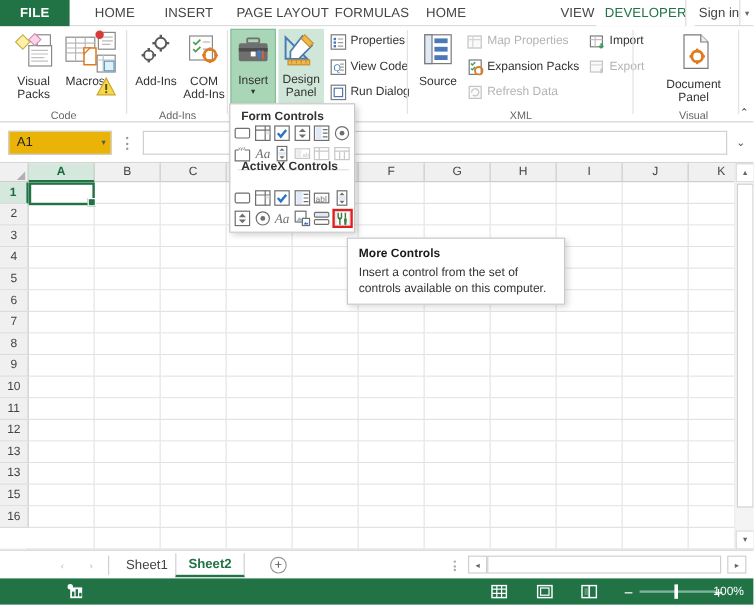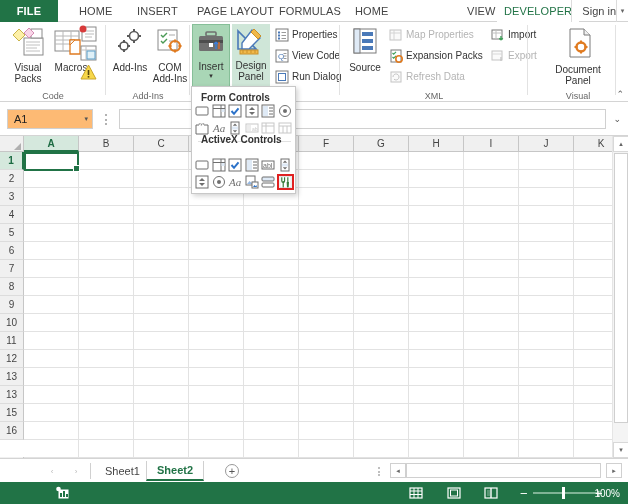--- a/index.html
+++ b/index.html
@@ -83,21 +83,21 @@
     font-size: 9px; color: #555;
   }
 
   
   .fbar {
     position: absolute; top: 103px; left: 0; width: 628px; height: 33px;
     background: #ffffff; border-bottom: 1px solid #d4d4d4;
   }
   .namebox {
     position: absolute; left: 7px; top: 6px; width: 86px; height: 20px;
-    border: 1px solid #d0d0d0; background: #fdba74;
+    border: 1px solid #d0d0d0; background: #eab308;
     font-size: 11px; color: #222;
     display: flex; align-items: center; padding-left: 6px;
   }
   .namebox-arrow {
     position: absolute; right: 4px; top: 50%; transform: translateY(-50%);
     font-size: 7px; color: #555;
   }
   .fbar-dots {
     position: absolute; left: 104px; top: 11px; width: 4px; height: 11px;
     display:flex;flex-direction:column;justify-content:space-between;align-items:center;
@@ -1031,14 +1031,18 @@
             <path d="M3 2 v4 a1.5 1.5 0 0 0 3 0 V2" fill="none" stroke="#3a7a3a" stroke-width="1.3"></path>
        <rect x="3.9" y="6" width="1.3" height="7" fill="#3a7a3a"></rect>
        <path d="M9.5 2 v5" stroke="#3a7a3a" stroke-width="1.3"></path>
        <path d="M8.2 7 h2.6 l-0.4 6 h-1.8 Z" fill="#3a7a3a"></path>
        <rect x="1" y="1" width="12" height="12" fill="none" stroke="#bbb" opacity=".5"></rect>
           </svg>
         </div>
       </div>
   </div>
 
+  <div class="tooltip">
+    <div class="tt-title">More Controls</div>
+    <div class="tt-body">Insert a control from the set of controls available on this computer.</div>
+  </div>
 
 </div>
 
 </body></html>

